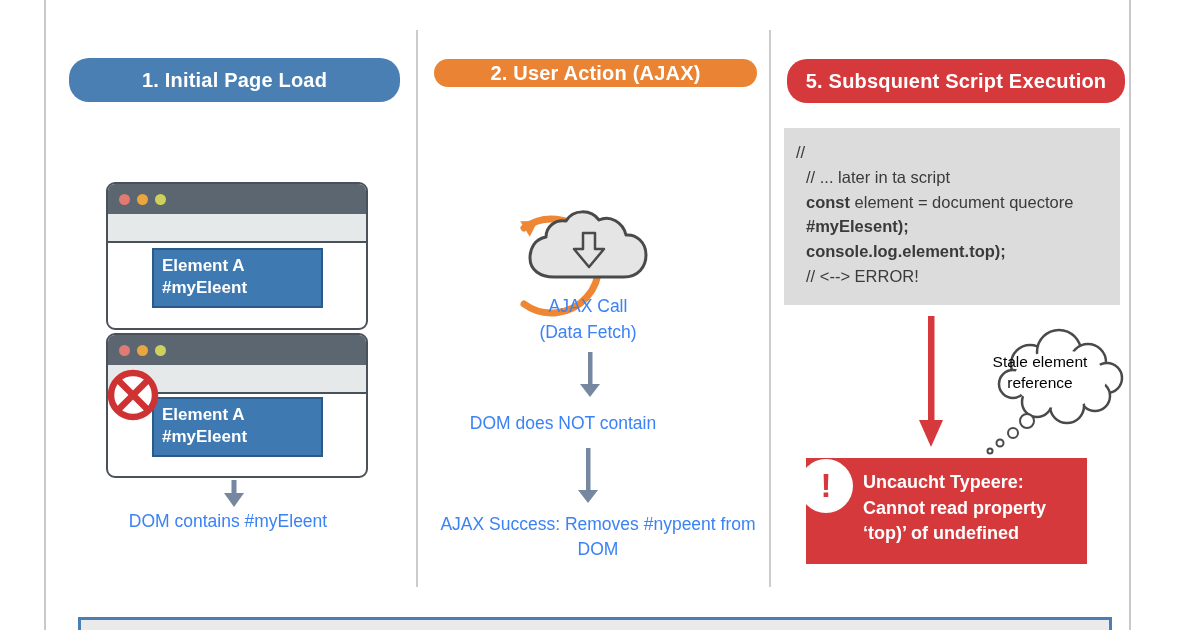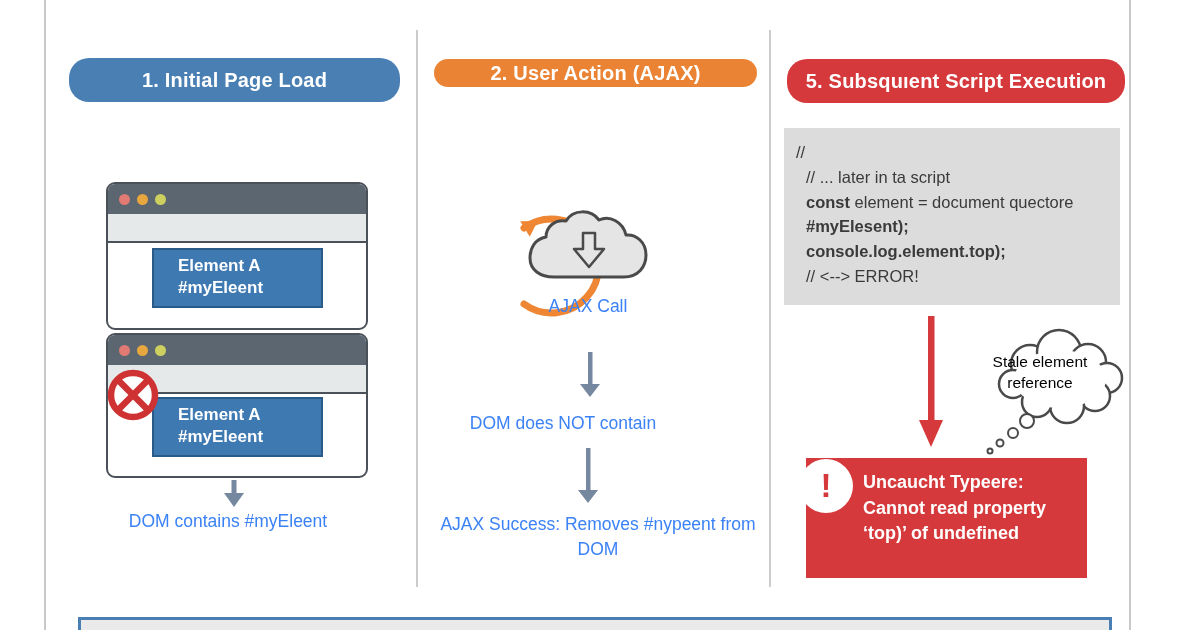--- a/index.html
+++ b/index.html
@@ -16,29 +16,29 @@
   .hdr.h3{left:787px;top:59px;width:338px;height:44px;background:var(--col3-header-bg,#d6393c);}
   .bw{position:absolute;left:106px;width:262px;border:2px solid #4b5158;border-radius:9px;background:#fff;overflow:hidden;box-sizing:border-box;}
   .bw.b1{top:182px;height:148px;}
   .bw.b2{top:333px;height:145px;}
   .tb{height:30px;background:var(--browser-titlebar,#5b6671);display:flex;align-items:center;padding-left:11px;gap:7px;}
   .dot{width:11px;height:11px;border-radius:50%;}
   .dot.r{background:var(--dot-red,#e07a72);}
   .dot.o{background:var(--dot-orange,#e8a63f);}
   .dot.y{background:var(--dot-yellow,#cdd05e);}
   .tool{height:27px;background:var(--browser-toolbar,#e6e9ea);border-bottom:2px solid #4b5158;}
-  .ebox{margin:5px 0 0 44px;width:171px;height:60px;box-sizing:border-box;background:var(--element-box-bg,#3e79b2);border:2px solid var(--element-box-border,#2a5a88);color:#fff;font-weight:bold;font-size:17px;line-height:1.32;padding:5px 0 0 24px;}
+  .ebox{margin:5px 0 0 44px;width:171px;height:60px;box-sizing:border-box;background:var(--element-box-bg,#3e79b2);border:2px solid var(--element-box-border,#2a5a88);color:#fff;font-weight:bold;font-size:17px;line-height:1.32;padding:5px 0 0 8px;}
   .cap{position:absolute;color:#3b82f6;font-size:17.5px;}
   .cap.center{text-align:center;}
   .codeblk{position:absolute;left:784px;top:128px;width:336px;height:177px;background:var(--code-block-bg,#dcdcdc);box-sizing:border-box;padding:12px 8px 0 12px;font-size:16.5px;color:#3a3a3a;line-height:1.5;}
   .codeblk .ln{white-space:nowrap;}
   .codeblk .ind{padding-left:10px;}
   .codeblk .b{font-weight:bold;}
   .thought-text{position:absolute;left:976px;top:352px;width:128px;text-align:center;color:#000000;font-size:15.5px;line-height:1.35;}
-  .errbox{position:absolute;left:806px;top:458px;width:281px;height:120px;background:var(--error-box-bg,#d6393c);}
+  .errbox{position:absolute;left:806px;top:458px;width:281px;height:106px;background:var(--error-box-bg,#d6393c);}
   .errtext{position:absolute;left:57px;top:12px;color:#fff;font-weight:bold;font-size:18px;line-height:1.42;}
   .errcircle{position:absolute;left:799px;top:459px;width:54px;height:54px;border-radius:50%;background:#fff;display:flex;align-items:center;justify-content:center;color:var(--error-box-bg,#d6393c);font-weight:800;font-size:33px;}
   .bottombox{position:absolute;left:78px;top:617px;width:1034px;height:28px;background:#eaeaea;border:3px solid var(--col1-header-bg,#4a7fb4);box-sizing:border-box;}
   svg{position:absolute;overflow:visible;}
 </style>
 </head>
 <body>
 
 <div class="canvas">
 
@@ -94,20 +94,21 @@
     <path d="M 84 92 A 47 47 0 1 0 84 16" fill="none" stroke="#ee8633" stroke-width="7" stroke-linecap="round"></path>
     <polygon points="0,-9 15,0 0,9" transform="translate(85,17) rotate(-32)" fill="#ee8633"></polygon>
   </svg>
 
   <svg style="left:528px;top:205px;" width="122" height="82">
     <path d="M 26 72 L 96 72 C 110 72 118 62 118 50 C 118 37 108 29 98 30 C 95 17 82 10 71 15 C 63 4 45 4 38 16 C 27 14 18 22 18 32 C 7 34 2 43 2 53 C 2 65 12 72 26 72 Z" fill="#e5e5e5" stroke="#4a4a4a" stroke-width="3" stroke-linejoin="round"></path>
     <path d="M 55 28 L 67 28 L 67 44 L 76 44 L 61 62 L 46 44 L 55 44 Z" fill="none" stroke="#4a4a4a" stroke-width="2.5" stroke-linejoin="round"></path>
   </svg>
 
   <div class="cap center" style="left:508px;top:296px;width:160px;">AJAX Call</div>
+  <div class="cap center" style="left:508px;top:322px;width:160px;">(Data Fetch)</div>
 
   <svg style="left:579px;top:352px;" width="22" height="46">
     <rect x="9" y="0" width="4.5" height="33" fill="#7688a0"></rect>
     <polygon points="1,32 21,32 11,45" fill="#7688a0"></polygon>
   </svg>
 
   <div class="cap center" style="left:443px;top:413px;width:240px;">DOM does NOT contain</div>
 
   <svg style="left:577px;top:448px;" width="22" height="56">
     <rect x="9" y="0" width="4.5" height="43" fill="#7688a0"></rect>

